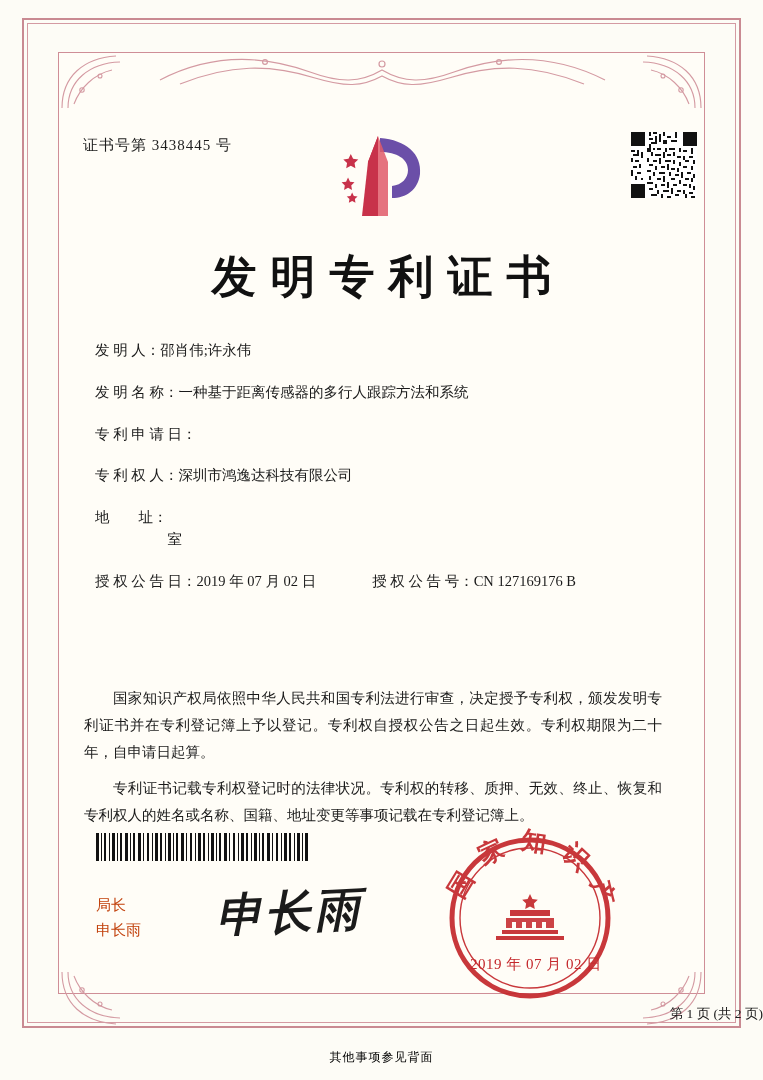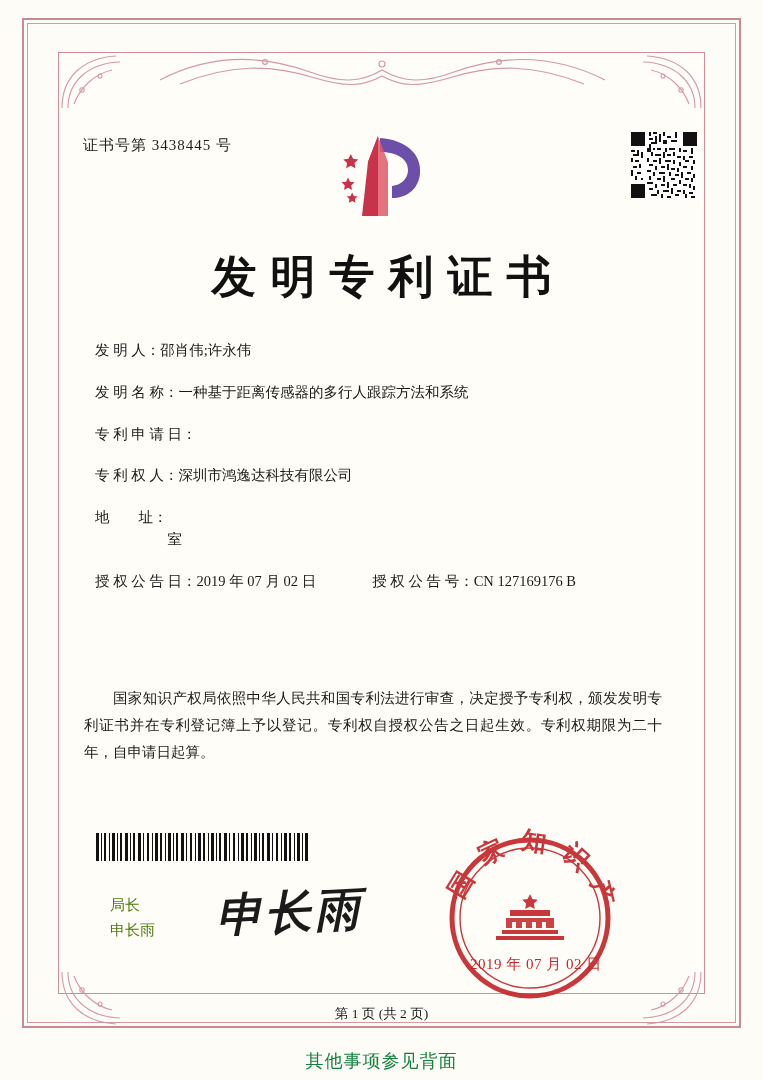--- a/index.html
+++ b/index.html
@@ -150,25 +150,25 @@
     position: absolute;
     left: 96px;
     top: 833px;
     width: 212px;
     height: 28px;
   }
 
   
   .sig-label {
     position: absolute;
-    left: 110px;
+    left: 96px;
     top: 893px;
     font-size: 15px;
     line-height: 1.65;
-    color: #4d7c0f;
+    color: #c2410c;
   }
   .sig-script {
     position: absolute;
     left: 216px;
     top: 882px;
     font-size: 46px;
     font-family: "DejaVu Serif", serif;
     font-style: italic;
     font-weight: bold;
     color: #1b1b1b;
@@ -192,31 +192,31 @@
     font-size: 15px;
     color: #c4282c;
     letter-spacing: 0.5px;
   }
 
   
   .page-no {
     position: absolute;
     left: 0; right: 0;
     top: 1005px;
-    text-align: center;
+    text-align: right;
     font-size: 13.5px;
     color: #1a1a1a;
   }
   .footnote {
     position: absolute;
     left: 0; right: 0;
     top: 1049px;
     text-align: center;
-    font-size: 18px;
-    color: #15803d;
+    font-size: 12px;
+    color: #000000;
     letter-spacing: 1px;
   }
 </style>
 </head>
 <body>
 
 <div class="page">
 
   <div class="border-outer"></div>
   <div class="border-outer2"></div>
@@ -415,20 +415,21 @@
       <span class="lab">授 权 公 告 日：</span>
       <span>2019 年 07 月 02 日</span>
       <span class="gap"></span>
       <span class="lab">授 权 公 告 号：</span>
       <span>CN 127169176 B</span>
     </div>
   </div>
 
   <div class="paras">
     <p>国家知识产权局依照中华人民共和国专利法进行审查，决定授予专利权，颁发发明专利证书并在专利登记簿上予以登记。专利权自授权公告之日起生效。专利权期限为二十年，自申请日起算。</p>
+    <p>专利证书记载专利权登记时的法律状况。专利权的转移、质押、无效、终止、恢复和专利权人的姓名或名称、国籍、地址变更等事项记载在专利登记簿上。</p>
   </div>
 
   <svg class="barcode" viewBox="0 0 212 28" shape-rendering="crispEdges">
     <g fill="#111">
       <rect x="0" y="0" width="3" height="28"></rect>
         <rect x="5" y="0" width="1" height="28"></rect>
       <rect x="8" y="0" width="2" height="28"></rect>
         <rect x="13" y="0" width="1" height="28"></rect>
       <rect x="16" y="0" width="3" height="28"></rect>
         <rect x="21" y="0" width="1" height="28"></rect>

